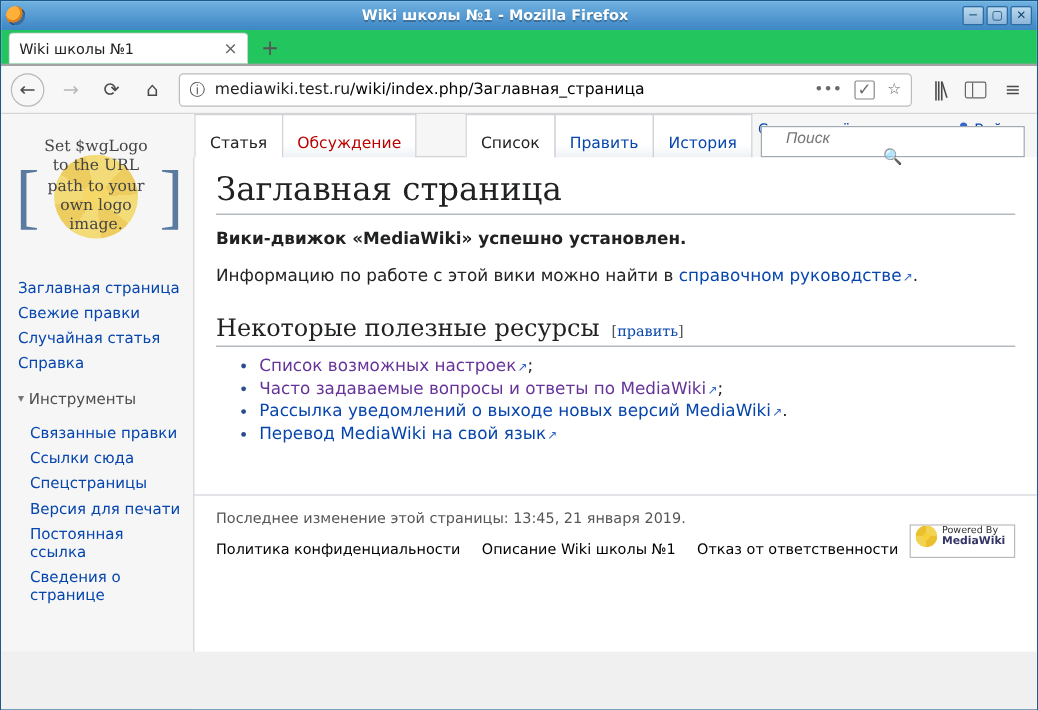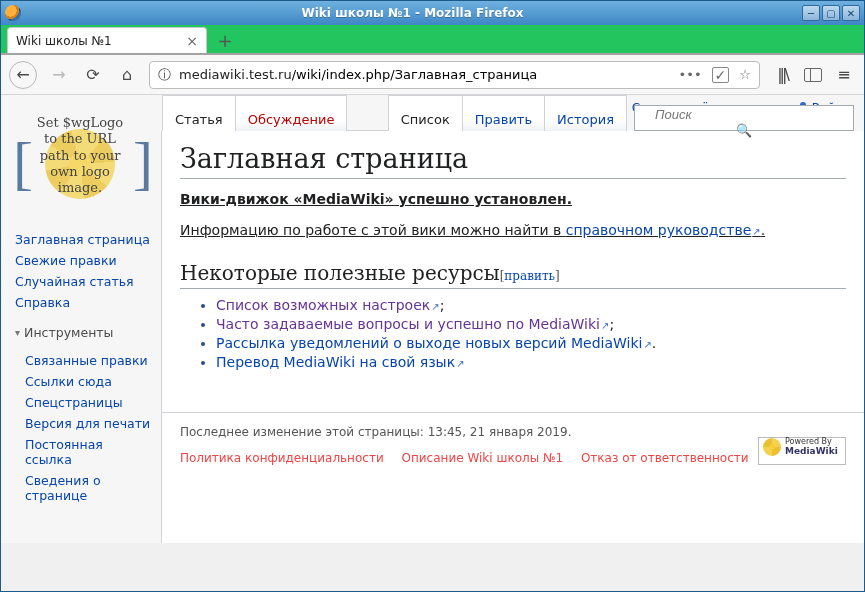--- a/index.html
+++ b/index.html
@@ -55,32 +55,32 @@
   .ptab { padding:16px 12px; display:flex; align-items:flex-start; font-size:13px; border:1px solid #cfd3d7; border-bottom:none; background:linear-gradient(to bottom,#fff 70%,#eef2f6); margin-right:-1px; cursor:pointer; color:#0645ad;}
   .ptab.active { background:#fff; color:#222;}
   .ptab.talk { color:#ba0000;}
   .ptab-spacer { flex:1; border-bottom:1px solid #cfd3d7; background:linear-gradient(to bottom,#fff 0,#f6f6f6 100%);}
   .searchbox { width:220px; height:26px; margin:0 10px 0 8px; border:1px solid #a2a9b1; background:#fff; display:flex; align-items:center; padding:0 6px; font-size:13px;flex-direction:column;}
   .searchbox input { border:none; outline:none; flex:1; font-size:13px; font-style:italic; color:#777; background:transparent;}
   .mag { color:#777; cursor:pointer;}
   
   .article { padding:12px 18px 14px;}
   h1.first { font-family:"Linux Libertine","DejaVu Serif",Georgia,serif; font-weight:normal; font-size:27px; margin:0 0 4px; border-bottom:1px solid #a2a9b1; padding-bottom:4px;}
-  .article p { margin:10px 0; font-size:14px; line-height:1.5;text-decoration:underline;}
+  .article p { margin:10px 0; font-size:14px; line-height:1.5;}
   .article a { color:#0645ad; text-decoration:none;}
   .article a.visited { color:#663399;}
   .ext-icon { font-size:10px; color:#3366cc; margin-left:1px;}
-  h2.sec { font-family:"Linux Libertine","DejaVu Serif",Georgia,serif; font-weight:normal; font-size:20px; border-bottom:1px solid #a2a9b1; padding-bottom:3px; margin:20px 0 8px; display:flex; align-items:baseline; }
+  h2.sec { font-family:"Linux Libertine","DejaVu Serif",Georgia,serif; font-weight:normal; font-size:20px; border-bottom:1px solid #a2a9b1; padding-bottom:3px; margin:20px 0 8px; display:flex; align-items:baseline; gap:10px;}
   .editsec { font-size:12px; color:#555;}
   .editsec a { color:#0645ad;}
   ul.res { margin:6px 0 14px 36px; padding:0;}
   ul.res li { margin:3px 0; font-size:14px;}
   ul.res li::marker { color:#2a4b8d;}
   .footer { border-top:1px solid #cfd3d7; margin-top:14px; padding:12px 18px; font-size:12px; color:#555; position:relative;}
-  .footer a { color:#ef4444; text-decoration:none; margin-right:14px;}
+  .footer a { color:#000000; text-decoration:none; margin-right:14px;}
   .powered { position:absolute; right:18px; top:24px; width:88px; height:28px; border:1px solid #bbb; background:#fff; display:flex; gap:4px; padding:0 4px; font-size:8px; color:#333;}
   .powered .flower { width:18px; height:18px; border-radius:50%; background:radial-gradient(circle,#f6cf3a 0 22%,transparent 23%), conic-gradient(#f2d24f 0 25%,#eac02e 25% 50%,#f2d24f 50% 75%,#eac02e 75% 100%);}
   .powered .ptxt { line-height:1.1;}
   .powered .ptxt b { color:#336; font-size:9px;}
 </style>
 </head>
 <body>
 
 <div class="win">
 
@@ -198,21 +198,21 @@
           <p><b>Вики-движок «MediaWiki» успешно установлен.</b></p>
           <p>
             <span>Информацию по работе с этой вики можно найти в </span><a href="#"><span>справочном руководстве</span></a><span class="ext-icon">↗</span><span>.</span>
           </p>
           <h2 class="sec">
             <span>Некоторые полезные ресурсы</span>
             <span class="editsec">[<a href="#">править</a>]</span>
           </h2>
           <ul class="res" id="res-list">
               <li><a href="#" class="visited">Список возможных настроек</a><span class="ext-icon">↗</span><span>;</span></li>
-              <li><a href="#" class="visited">Часто задаваемые вопросы и успешно по MediaWiki</a><span class="ext-icon">↗</span><span>;</span></li>
+              <li><a href="#" class="visited">Часто задаваемые вопросы и ответы по MediaWiki</a><span class="ext-icon">↗</span><span>;</span></li>
               <li><a href="#">Рассылка уведомлений о выходе новых версий MediaWiki</a><span class="ext-icon">↗</span><span>.</span></li>
               <li><a href="#">Перевод MediaWiki на свой язык</a><span class="ext-icon">↗</span></li>
             </ul>
         </div>
 
         <div class="footer">
           <div style="margin-bottom:12px;">Последнее изменение этой страницы: 13:45, 21 января 2019.</div>
           <a href="#">Политика конфиденциальности</a>
           <a href="#">Описание Wiki школы №1</a>
           <a href="#">Отказ от ответственности</a>

